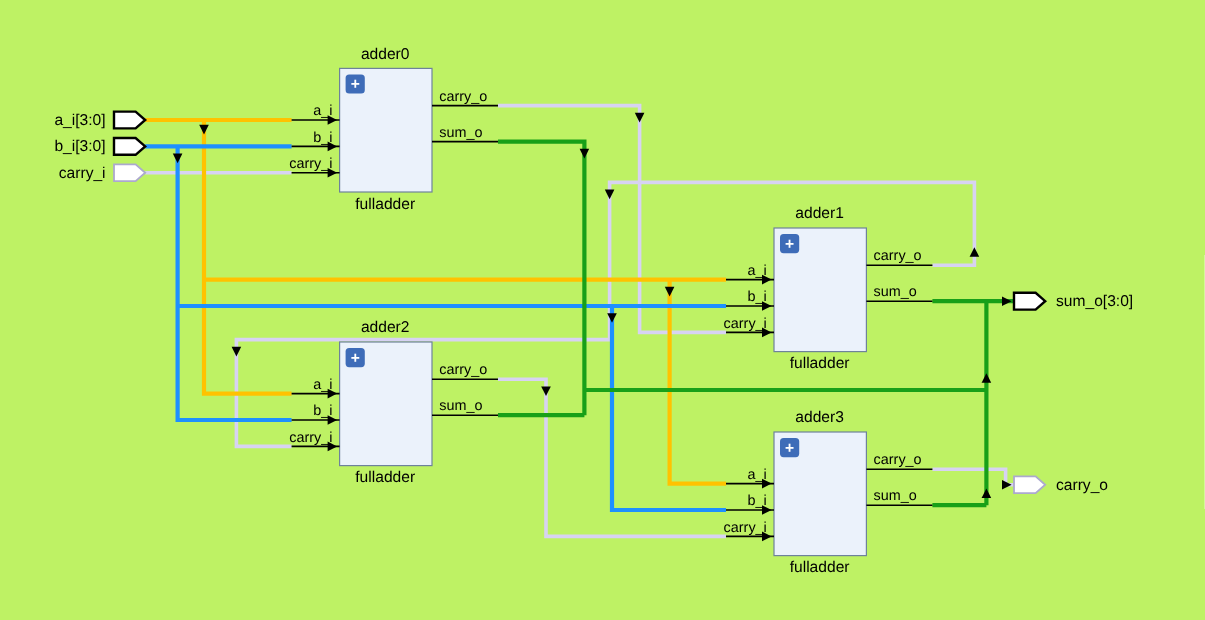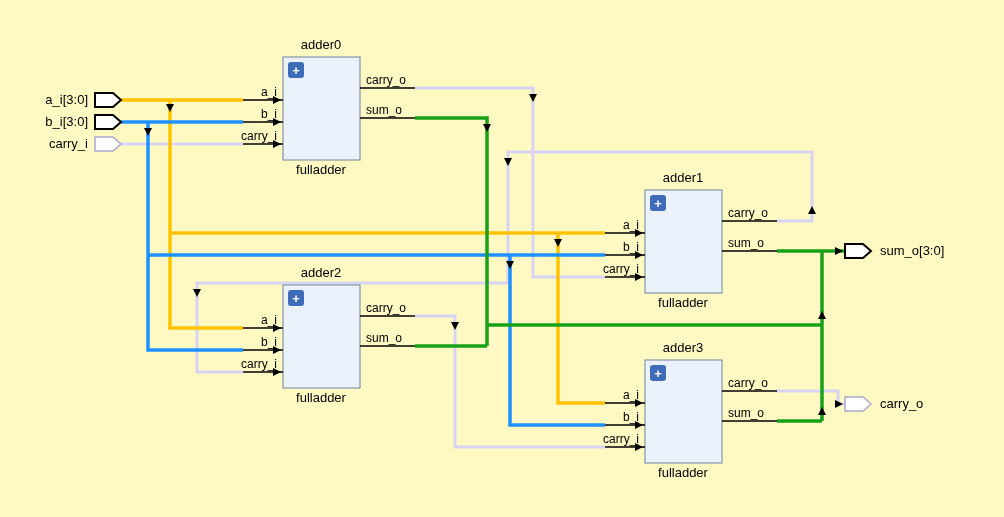--- a/index.html
+++ b/index.html
@@ -1,16 +1,16 @@
 <!DOCTYPE html>
 <html><head>
 <meta charset="utf-8">
 <style>
   html,body{margin:0;padding:0;background:#ffffff;}
-  .viewport{width:1004px;height:517px;position:relative;overflow:hidden;background:#fef9c3;}
+  .viewport{width:1004px;height:517px;position:relative;overflow:hidden;background:#bef264;}
   svg{display:block;}
   text{font-family:"Liberation Sans","DejaVu Sans",sans-serif;fill:#000000;}
   .pin-label{font-size:12px;}
   .port-label{font-size:13px;}
   .cell-name{font-size:13px;}
   .cell-type{font-size:13px;}
   .plus-glyph{font-size:13px;font-weight:bold;fill:#ffffff;}
   .cell-body{stroke-width:1;}
   .stub{stroke:#000000;stroke-width:1.3;}
   .net{fill:none;stroke-width:3.5;}

